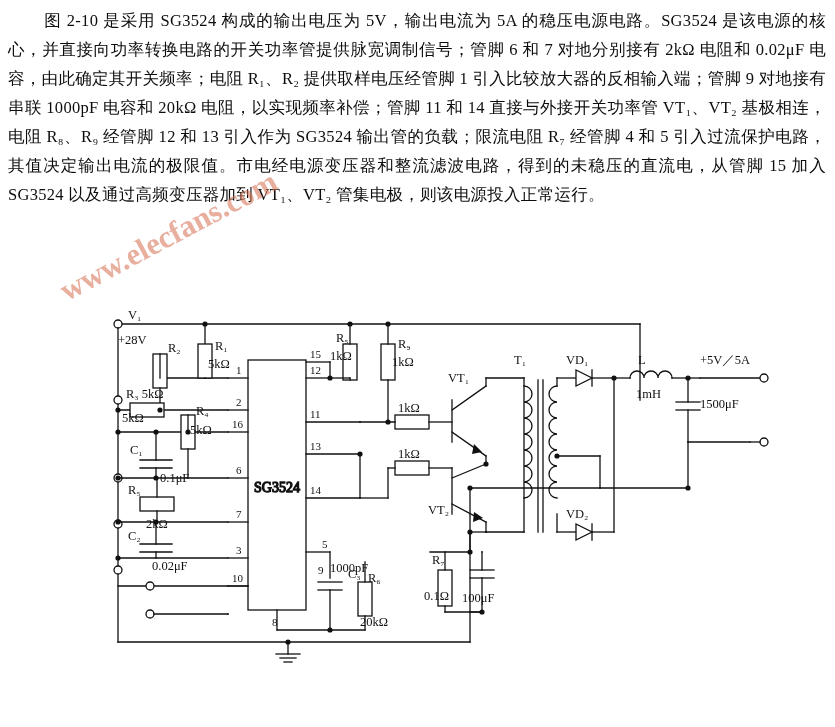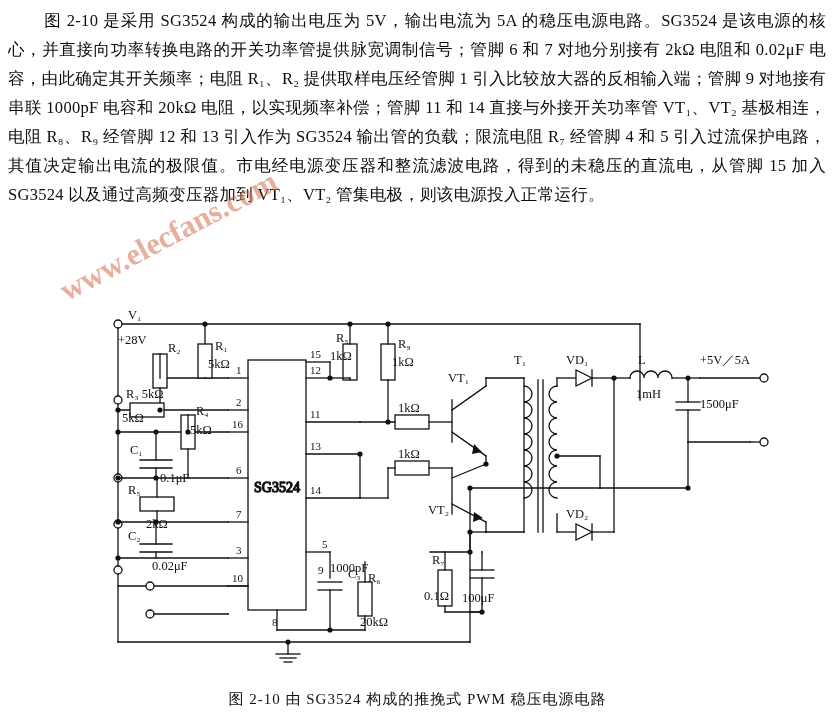--- a/index.html
+++ b/index.html
@@ -389,14 +389,13 @@
         <text x="310" y="92">12</text>
         <text x="310" y="136">11</text>
         <text x="310" y="168">13</text>
         <text x="310" y="212">14</text>
         <text x="322" y="266">5</text>
         <text x="318" y="292">9</text>
       </g>
     </svg>
   </div>
 
-  <div class="caption">图 2-10   由 SG3524 构成的推挽式 PWM 稳压电源电路</div>
 </div>
 
 </body></html>

